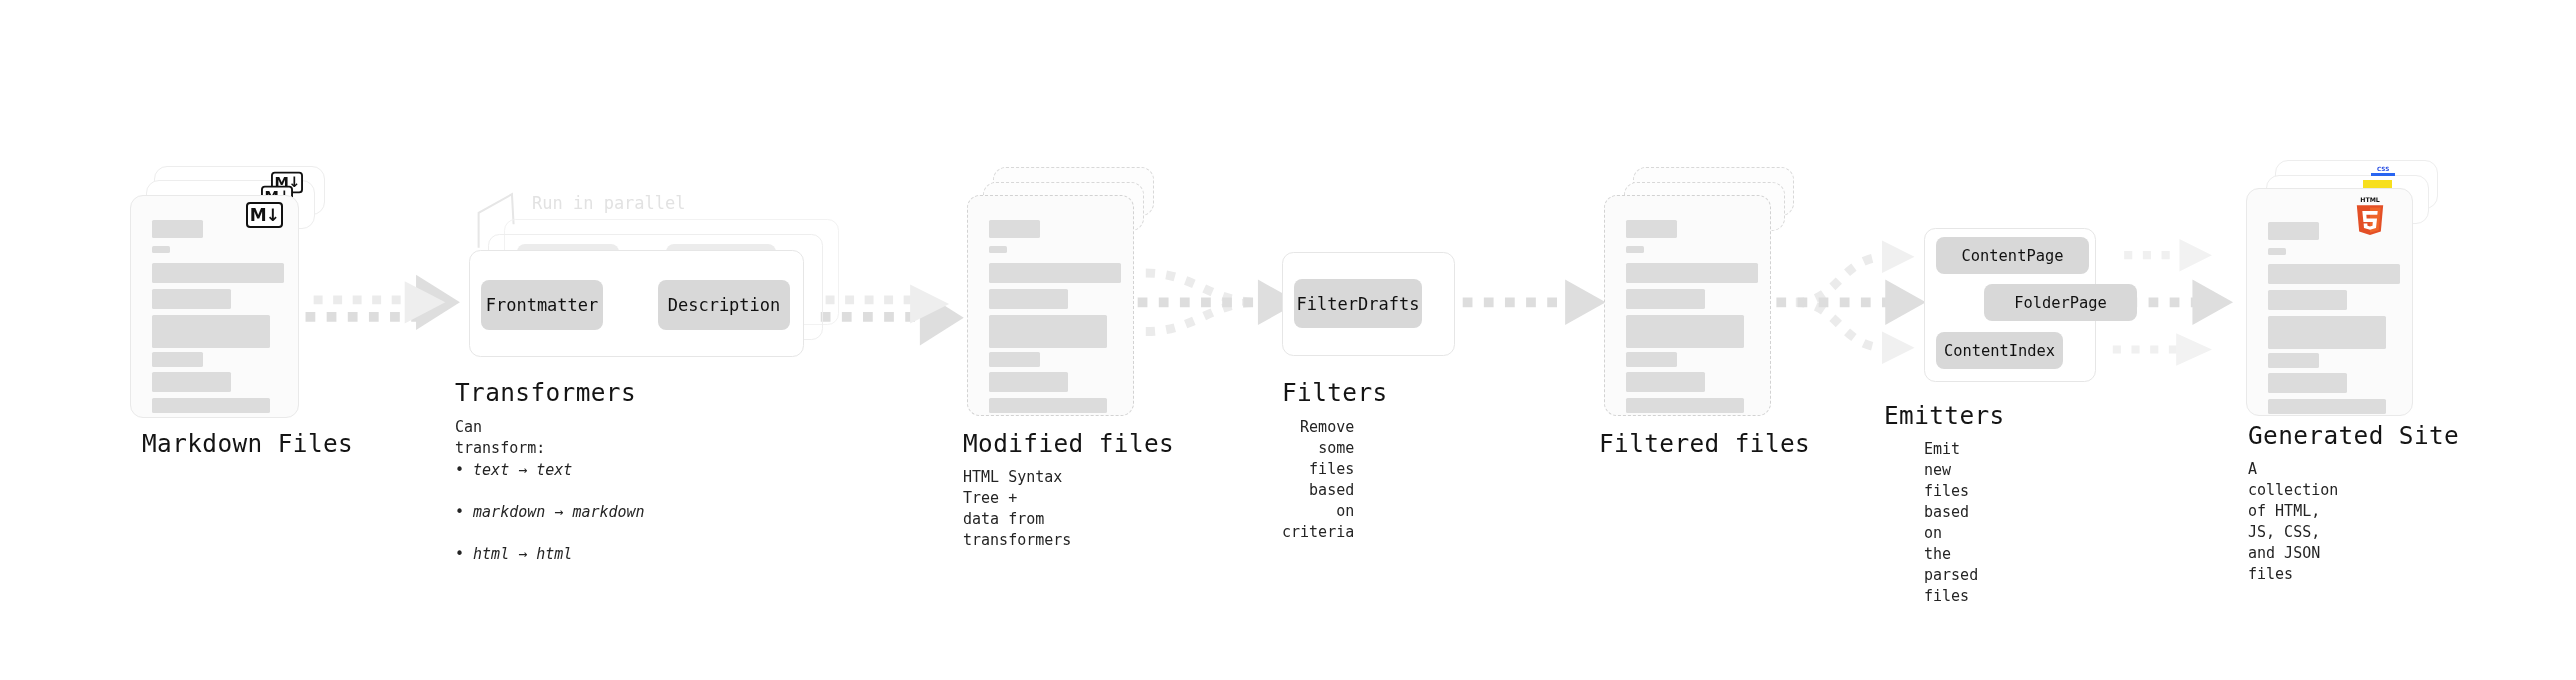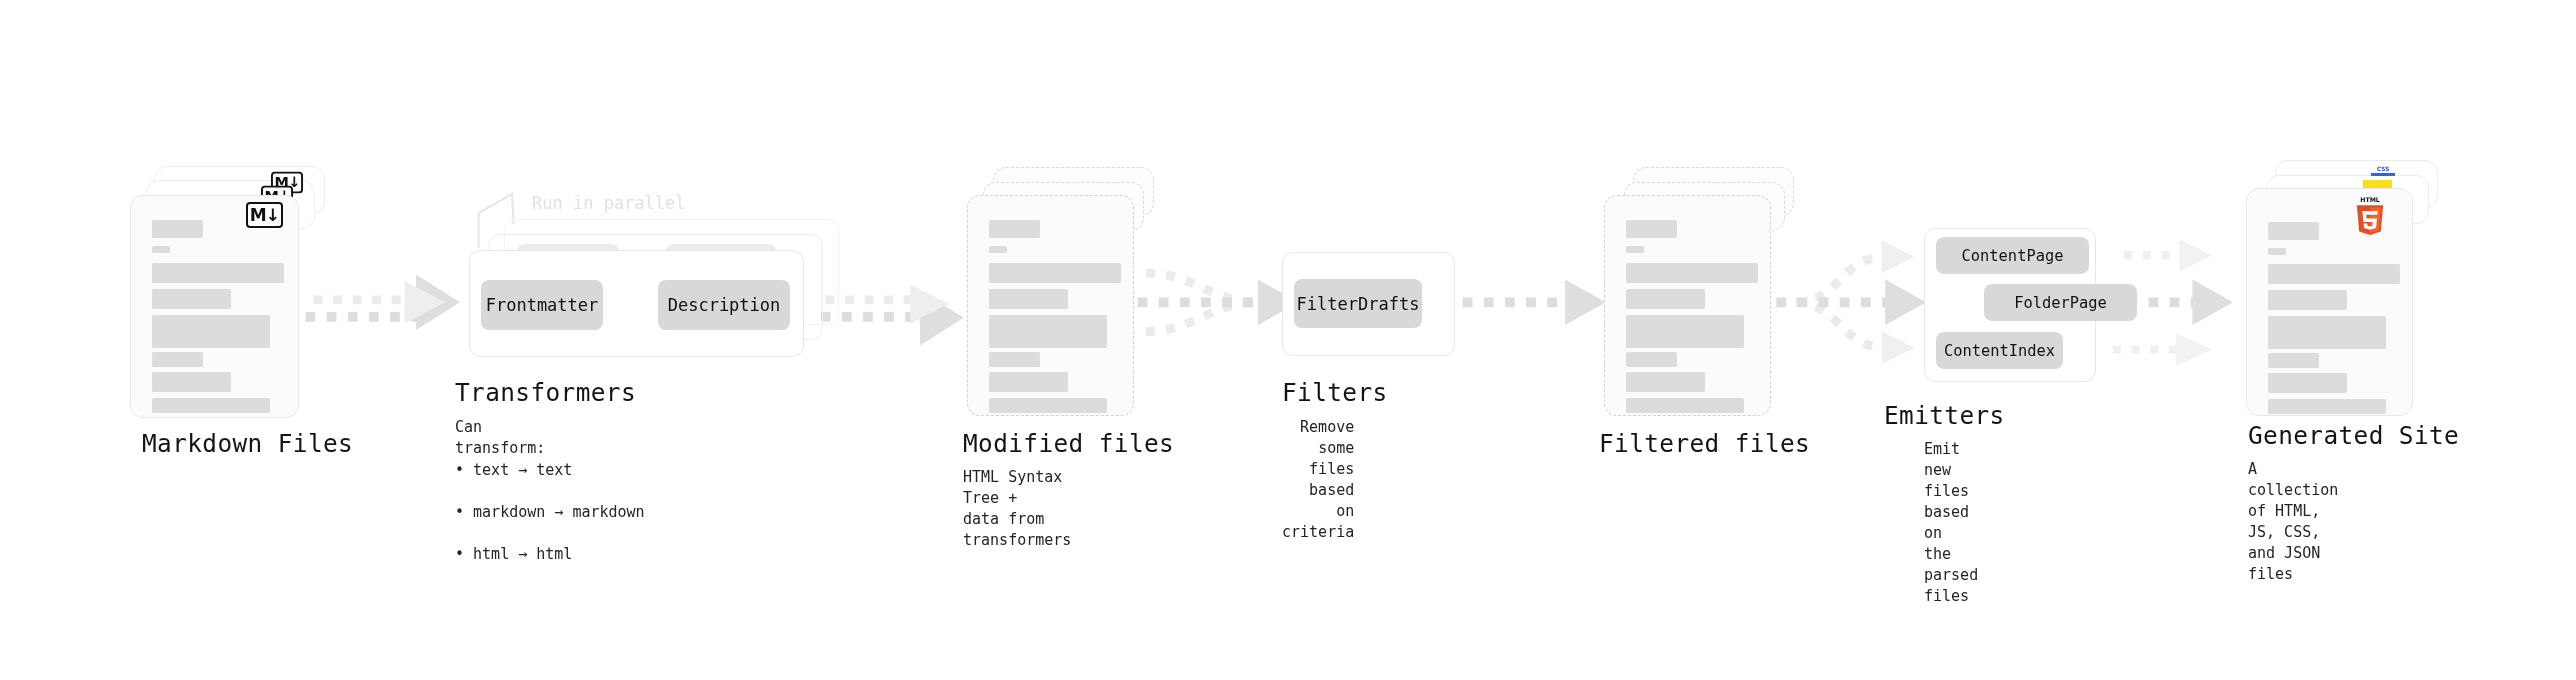--- a/index.html
+++ b/index.html
@@ -162,21 +162,21 @@
   }
 
   
   #arrows {
     position: absolute;
     left: 0; top: 0;
     width: 2576px; height: 681px;
     pointer-events: none;
   }
   .bullet-list { margin: 0; padding: 0; list-style: none; }
-  .bullet-list li { white-space: nowrap; }
+  .bullet-list li { white-space: nowrap; font-style: italic; }
 </style>
 </head>
 <body>
 
 <div id="stage">
 
   <svg id="arrows" viewBox="0 0 3170 838" xmlns="http://www.w3.org/2000/svg">
     <defs>
       
     </defs>

